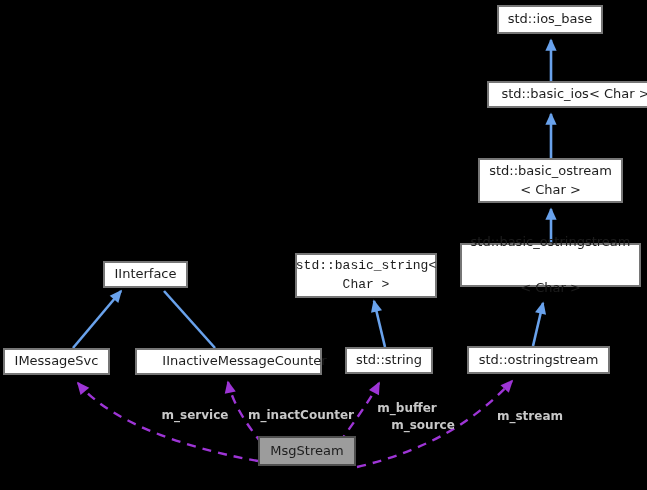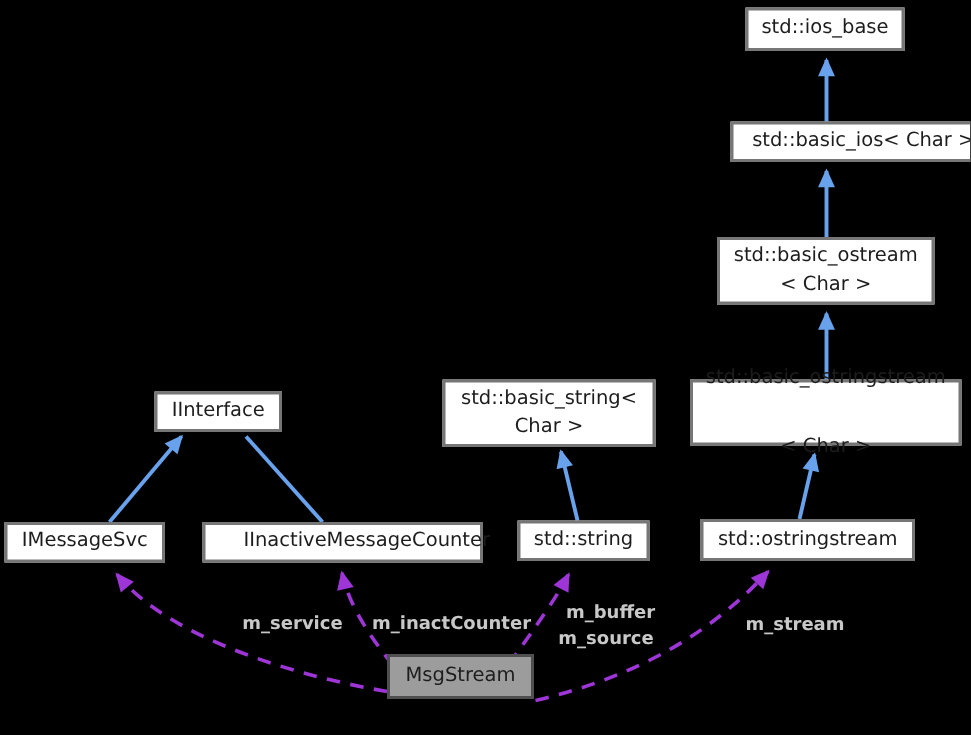--- a/index.html
+++ b/index.html
@@ -100,26 +100,26 @@
 
   <div class="node" style="left:487px; top:81px; width:177px; height:27px;">
     <span>std::basic_ios&lt; Char &gt;</span>
   </div>
 
   <div class="node" style="left:478px; top:158px; width:145px; height:45px;">
     <span>std::basic_ostream</span>
     <span>&lt; Char &gt;</span>
   </div>
 
-  <div class="node" style="left:460px; top:253px; width:181px; height:44px;gap:27px;">
+  <div class="node" style="left:460px; top:243px; width:181px; height:44px;gap:27px;">
     <span>std::basic_ostringstream</span>
     <span>&lt; Char &gt;</span>
   </div>
 
-  <div class="node" style="left:295px; top:253px; width:142px; height:45px;">
+  <div class="node" style="left:295px; top:253px; width:142px; height:45px;font-family:Liberation Mono, monospace;">
     <span>std::basic_string&lt;</span>
     <span>Char &gt;</span>
   </div>
 
   <div class="node" style="left:3px; top:348px; width:107px; height:27px;">
     <span>IMessageSvc</span>
   </div>
 
   <div class="node" style="left:103px; top:261px; width:85px; height:27px;">
     <span>IInterface</span>
@@ -137,16 +137,16 @@
     <span>std::ostringstream</span>
   </div>
 
   <div class="node focus" style="left:258px; top:436px; width:98px; height:30px;">
     <span>MsgStream</span>
   </div>
 
   <div class="edge-label" style="left:195px; top:415px;">m_service</div>
   <div class="edge-label" style="left:301px; top:415px;">m_inactCounter</div>
   <div class="edge-label" style="left:407px; top:408px;">m_buffer</div>
-  <div class="edge-label" style="left:404px; top:425px;text-align:center;">m_source</div>
+  <div class="edge-label" style="left:423px; top:425px;text-align:center;">m_source</div>
   <div class="edge-label" style="left:530px; top:416px;">m_stream</div>
 
 </div>
 
 </body></html>

